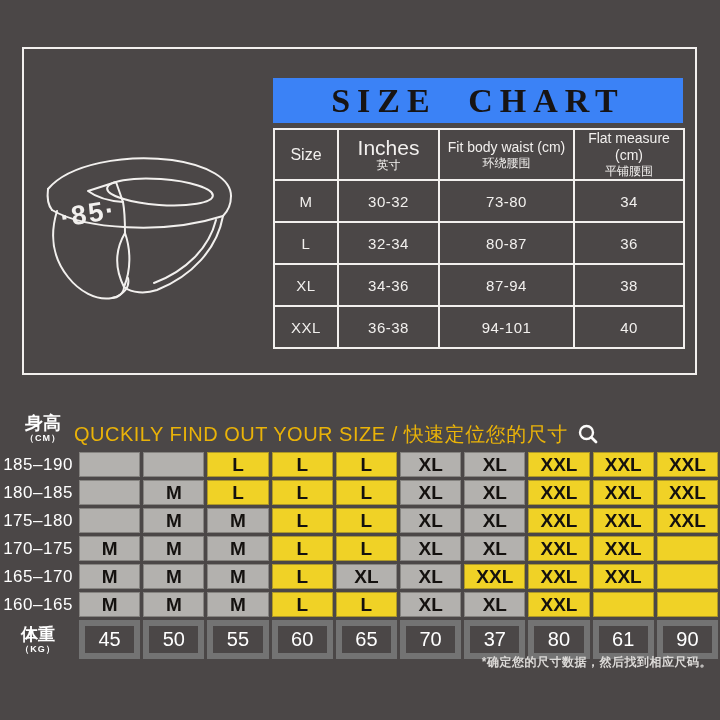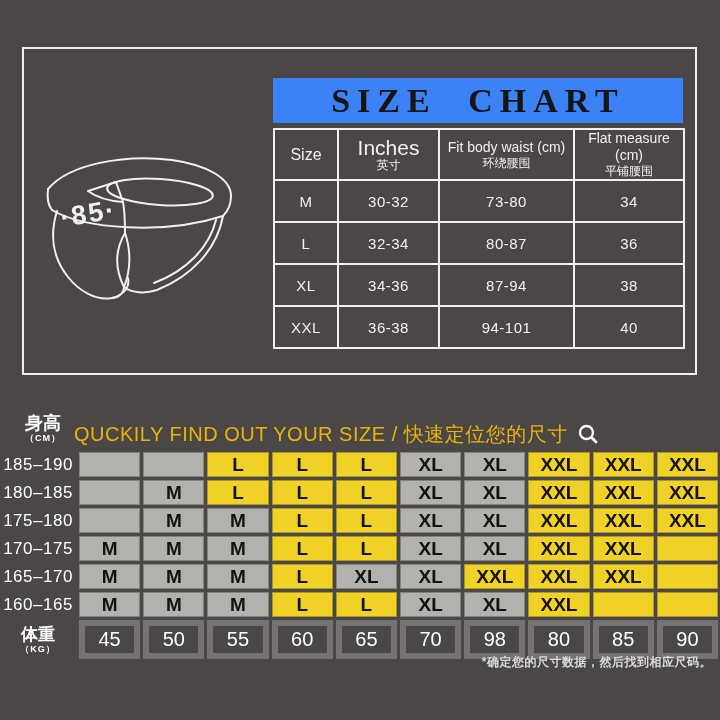--- a/index.html
+++ b/index.html
@@ -254,19 +254,19 @@
   <div class="w-label">
     <div class="zh">体重</div>
     <div class="unit">（KG）</div>
   </div>
 <div class="w-cell">45</div>
     <div class="w-cell">50</div>
     <div class="w-cell">55</div>
     <div class="w-cell">60</div>
     <div class="w-cell">65</div>
     <div class="w-cell">70</div>
-    <div class="w-cell">98</div>
+    <div class="w-cell">37</div>
     <div class="w-cell">80</div>
-    <div class="w-cell">85</div>
+    <div class="w-cell">61</div>
     <div class="w-cell">90</div>
   </div>
 
 <div class="footnote">*确定您的尺寸数据，然后找到相应尺码。</div>
 
 </body></html>

